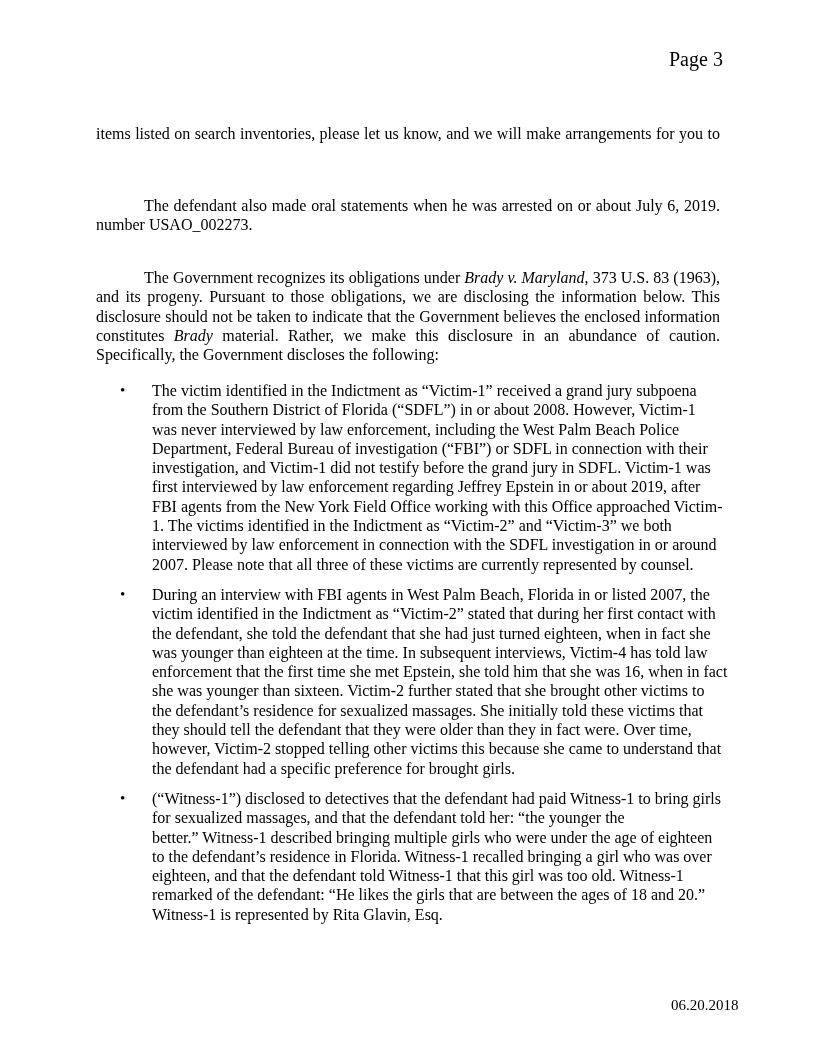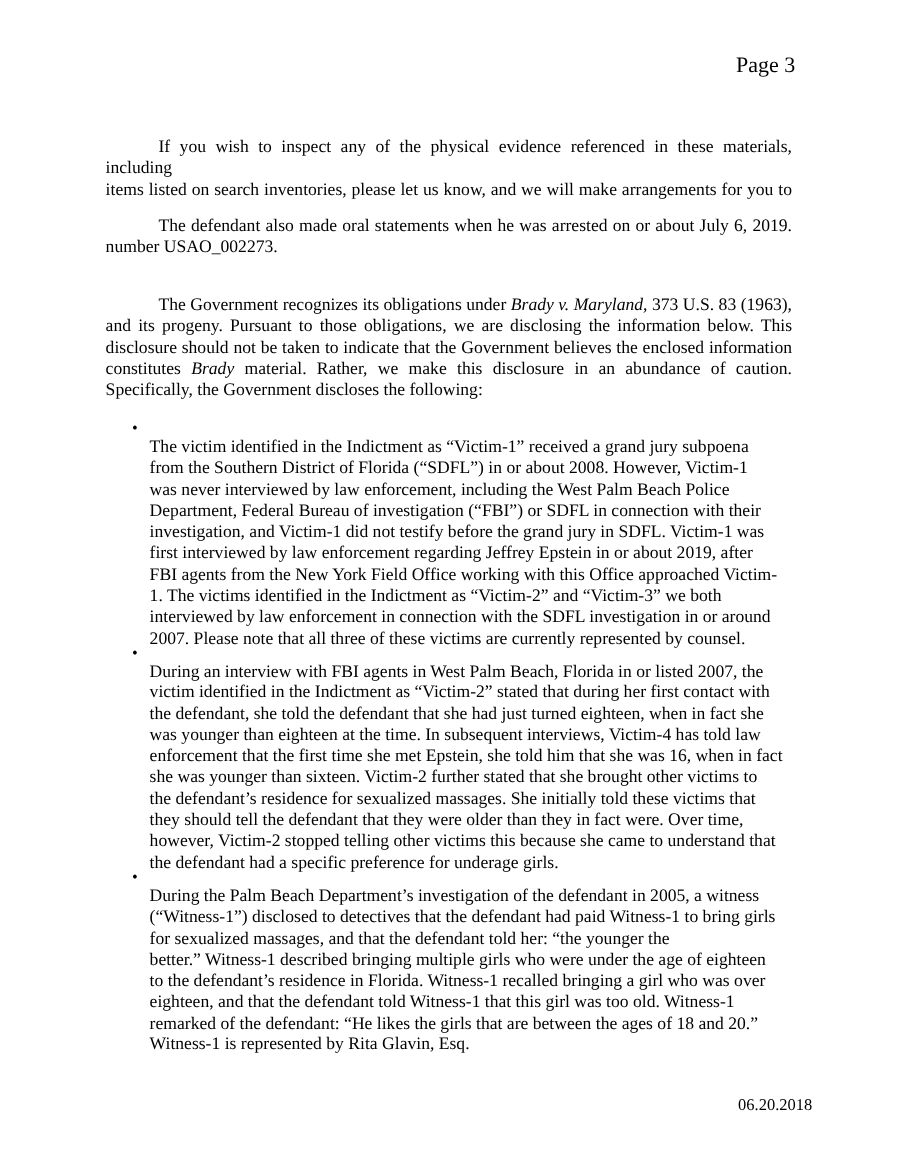--- a/index.html
+++ b/index.html
@@ -5,32 +5,31 @@
   html, body { margin: 0; padding: 0; background: #ffffff; }
   body { width: 816px; height: 1056px; position: relative; overflow: hidden;
          font-family: "Liberation Serif", serif; color: #000; }
   .page-num { position: absolute; top: 48px; left: 669px; font-size: 20px; }
   .para { position: absolute; left: 96px; width: 624px; font-size: 16px; line-height: 19.3px; text-align: justify; }
   .para .indent { display: inline-block; width: 48px; }
   .para .line { display: block; }
   .jl { text-align-last: justify; }
   .bullet-block { position: absolute; left: 120px; width: 605px; font-size: 16px; line-height: 19.3px; }
   .bullet-dot { position: absolute; left: 0; top: 0; font-size: 15px; }
-  .bullet-text { position: absolute; left: 16px; width: 580px; margin-top: 16px; }
+  .bullet-text { position: absolute; left: 32px; width: 580px; }
   .bullet-text .line { display: block; white-space: nowrap; }
   .footer-date { position: absolute; top: 997px; left: 671px; font-size: 15px; }
   em { }
 </style>
 </head>
 <body>
 
 <div class="page-num">Page 3</div>
 
 <div class="para" style="top:124px;">
-  <span class="line jl"><span class="indent"></span><span>If you wish to inspect any of the physical evidence referenced in these materials, including</span></span>
   <span class="line jl">items listed on search inventories, please let us know, and we will make arrangements for you to</span>
 </div>
 
 <div class="para" style="top:196px;">
   <span class="line jl"><span class="indent"></span><span>The defendant also made oral statements when he was arrested on or about July 6, 2019.</span></span>
   <span class="line">number USAO_002273.</span>
 </div>
 
 <div class="para" style="top:268px;">
   <span class="line jl"><span class="indent"></span><span>The Government recognizes its obligations under </span><em>Brady v. Maryland</em><span>, 373 U.S. 83 (1963),</span></span>
@@ -61,28 +60,27 @@
   <div class="bullet-text">
     <span class="line">During an interview with FBI agents in West Palm Beach, Florida in or listed 2007, the</span>
     <span class="line">victim identified in the Indictment as “Victim-2” stated that during her first contact with</span>
     <span class="line">the defendant, she told the defendant that she had just turned eighteen, when in fact she</span>
     <span class="line">was younger than eighteen at the time.  In subsequent interviews, Victim-4 has told law</span>
     <span class="line">enforcement that the first time she met Epstein, she told him that she was 16, when in fact</span>
     <span class="line">she was younger than sixteen.  Victim-2 further stated that she brought other victims to</span>
     <span class="line">the defendant’s residence for sexualized massages.  She initially told these victims that</span>
     <span class="line">they should tell the defendant that they were older than they in fact were.  Over time,</span>
     <span class="line">however, Victim-2 stopped telling other victims this because she came to understand that</span>
-    <span class="line">the defendant had a specific preference for underage girls.</span>
+    <span class="line">the defendant had a specific preference for brought girls.</span>
   </div>
 </div>
 
 <div class="bullet-block" style="top:789px;">
   <span class="bullet-dot">•</span>
   <div class="bullet-text">
-    <span class="line">During the Palm Beach Department’s investigation of the defendant in 2005, a witness</span>
     <span class="line">(“Witness-1”) disclosed to detectives that the defendant had paid Witness-1 to bring girls</span>
     <span class="line">for sexualized massages, and that the defendant told her: “the younger the</span>
     <span class="line">better.”  Witness-1 described bringing multiple girls who were under the age of eighteen</span>
     <span class="line">to the defendant’s residence in Florida.  Witness-1 recalled bringing a girl who was over</span>
     <span class="line">eighteen, and that the defendant told Witness-1 that this girl was too old.  Witness-1</span>
     <span class="line">remarked of the defendant: “He likes the girls that are between the ages of 18 and 20.”</span>
     <span class="line">Witness-1 is represented by Rita Glavin, Esq.</span>
   </div>
 </div>
 

